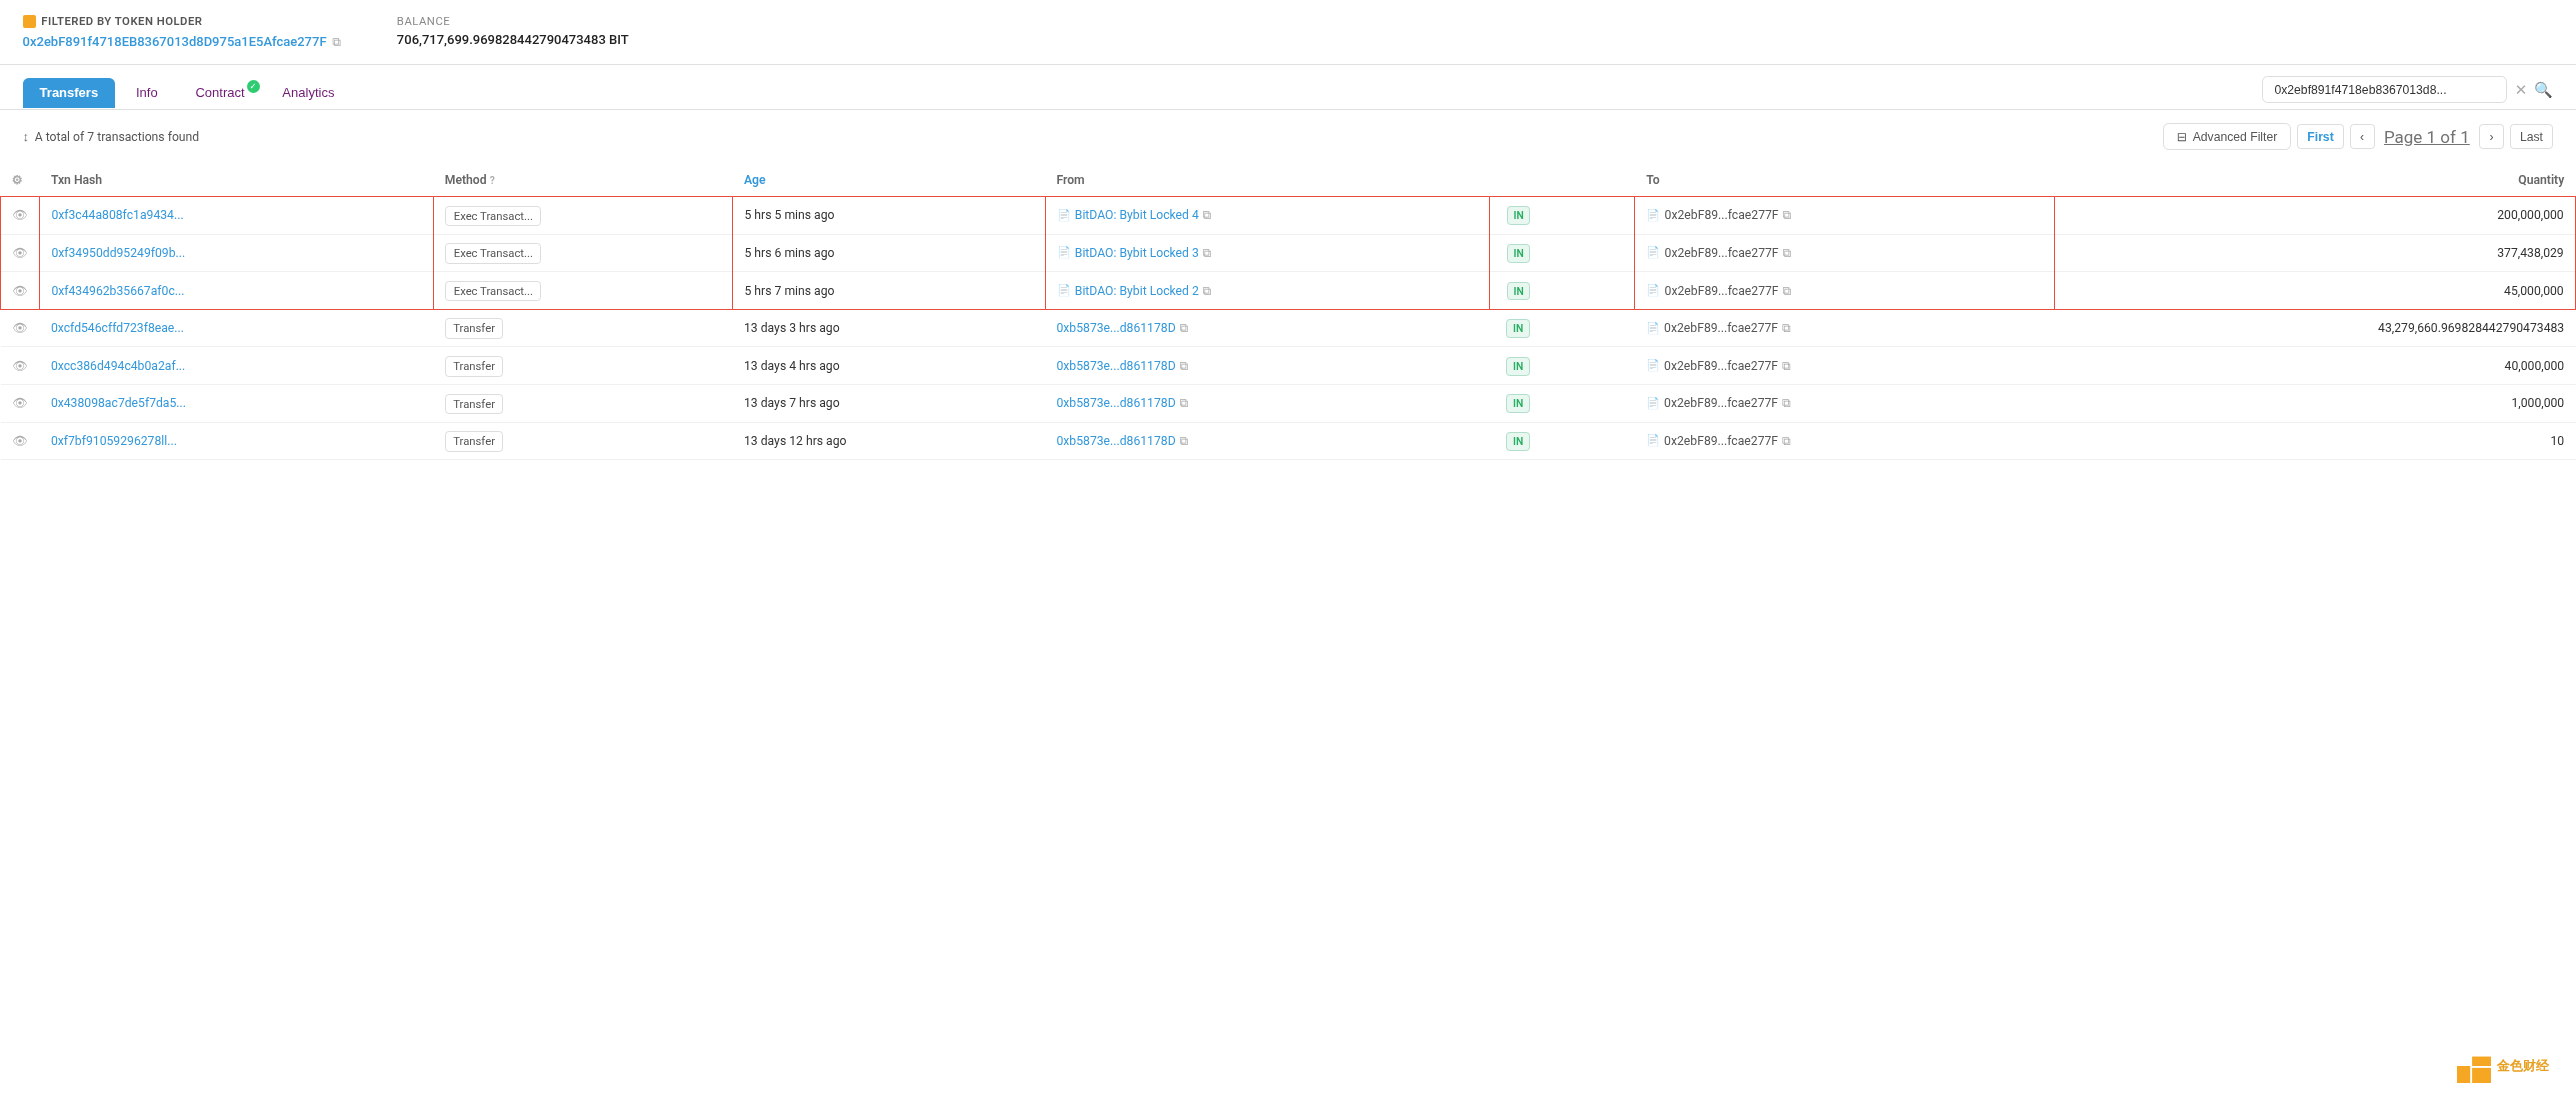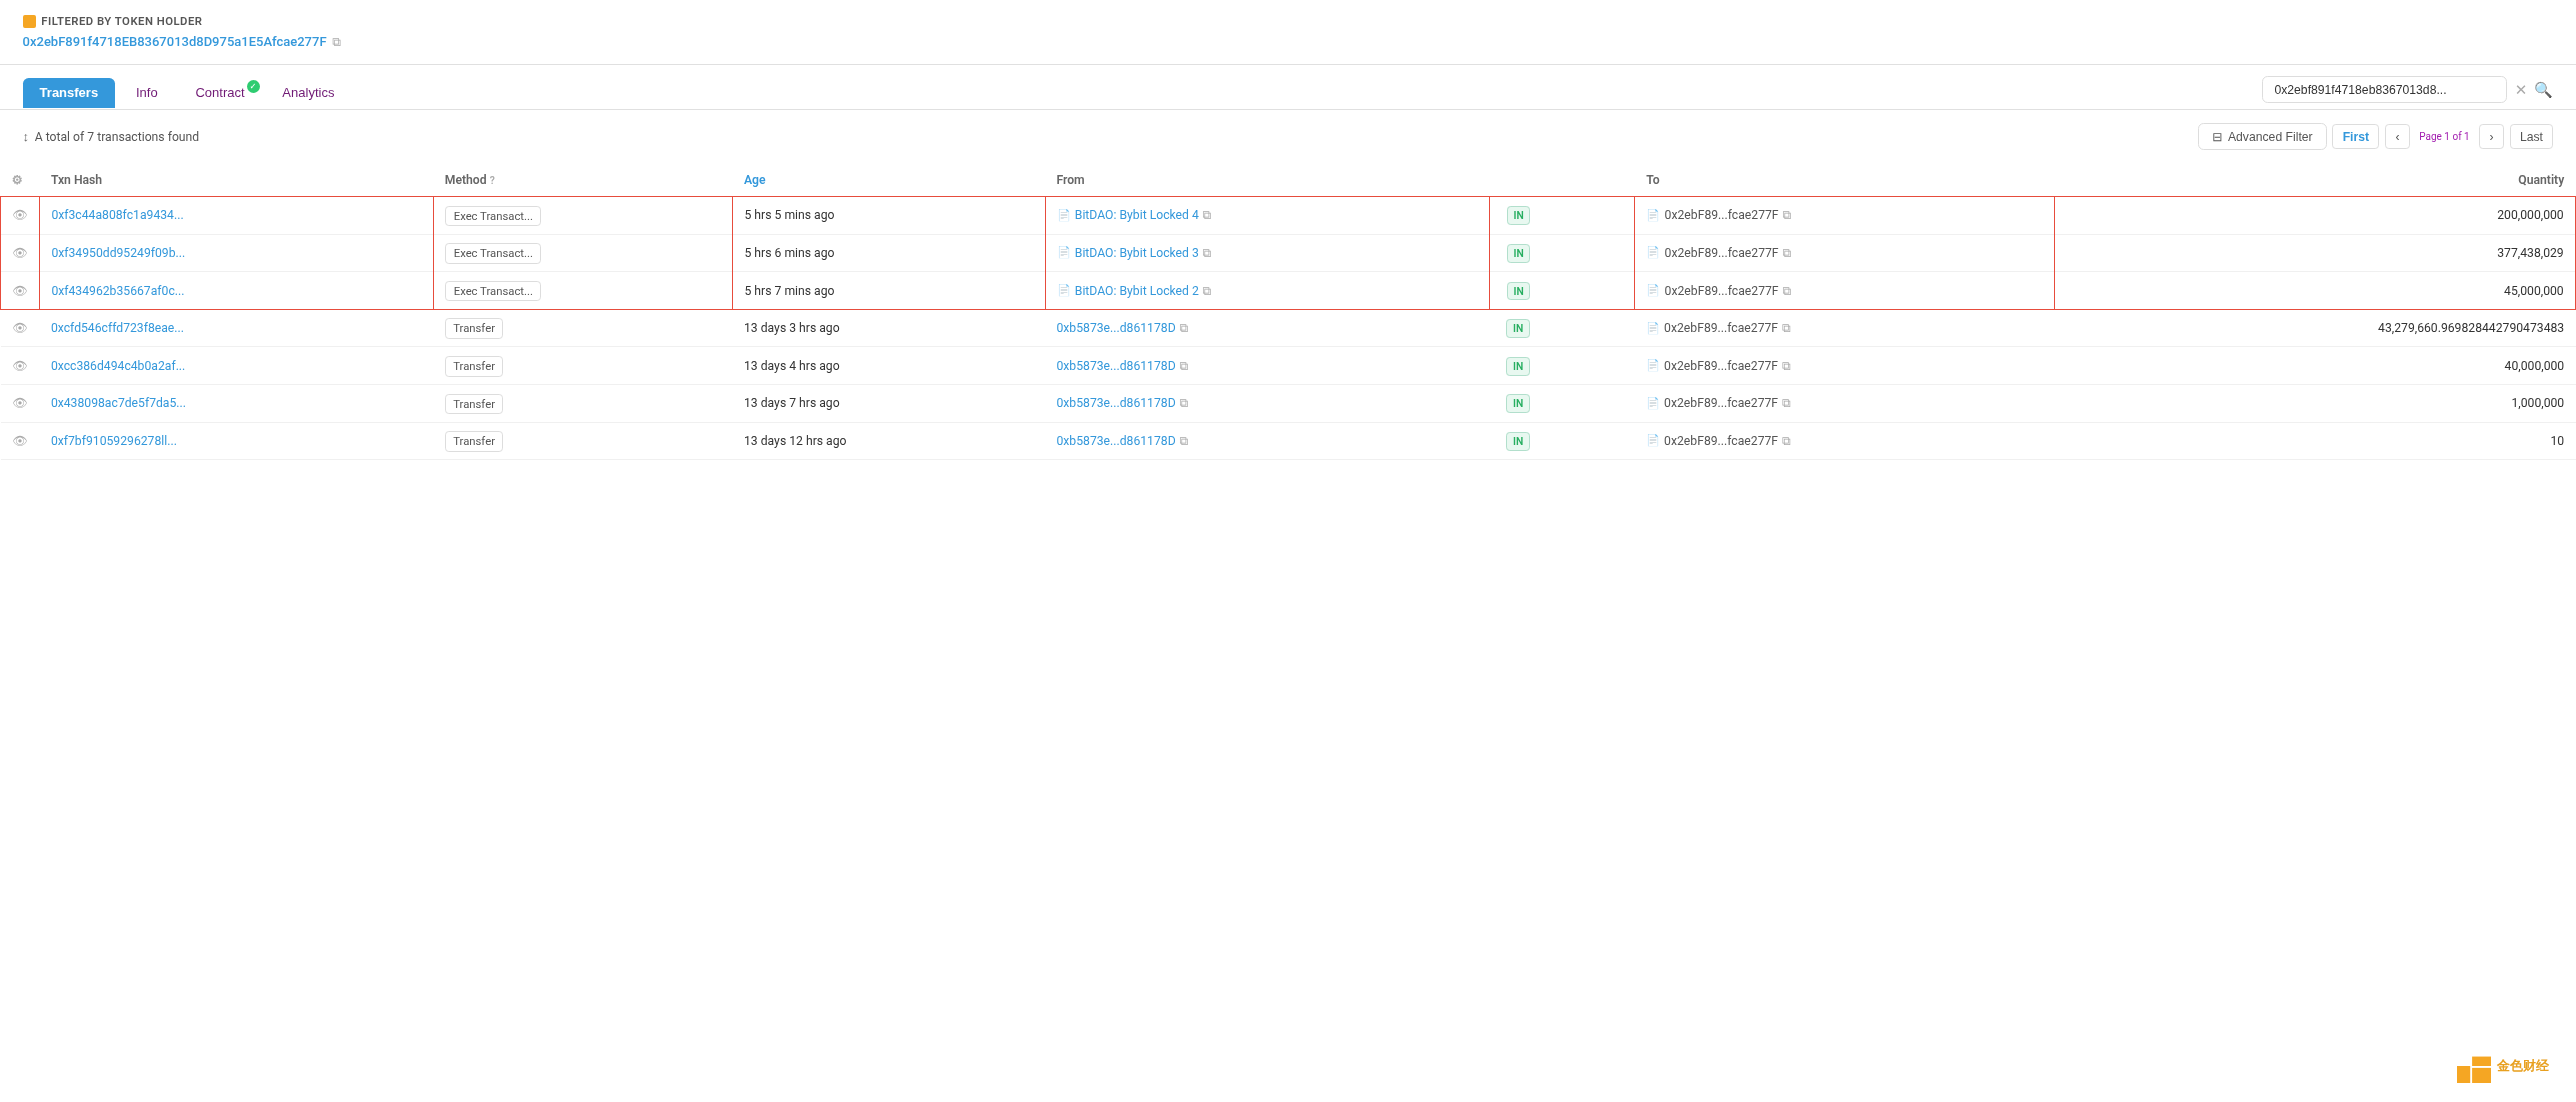--- a/index.html
+++ b/index.html
@@ -93,21 +93,21 @@
     .adv-filter-btn {
       display: flex; align-items: center; gap: 5.6px;
       border: 0.9px solid #ddd; background: #fff; border-radius: 5.6px;
       padding: 5.6px 13px; font-size: 12.2px; color: #555; cursor: pointer;
     }
     .page-nav-btn {
       border: 0.9px solid #ddd; background: #fff; border-radius: 3.8px;
       padding: 4.7px 9.4px; font-size: 12.2px; color: #555; cursor: pointer;
     }
     .page-nav-btn.active-text { color: #3498db; font-weight: 600; }
-    .page-info { font-size: 10px; color: #a21caf; padding: 0 3.8px; }
+    .page-info { font-size: 17px; color: #737373; padding: 0 3.8px; text-decoration: underline; }
 
     table { width: 100%; border-collapse: collapse; }
     thead tr { border-bottom: 1.9px solid #e0e0e0; }
     th {
       padding: 9.4px 11.3px;
       text-align: left;
       font-size: 12.2px;
       color: #666;
       font-weight: 600;
       white-space: nowrap;
@@ -169,20 +169,24 @@
 <div class="top-bar">
   <div class="filter-section">
     <div class="filter-label">
       <span class="filter-icon"></span>
       <span>FILTERED BY TOKEN HOLDER</span>
     </div>
     <div class="filter-address">
       <span style="cursor:pointer;">0x2ebF891f4718EB8367013d8D975a1E5Afcae277F</span>
       <span class="copy-icon">⧉</span>
     </div>
+  </div>
+  <div class="balance-section">
+    <div class="stat-label">BALANCE</div>
+    <div class="stat-value">706,717,699.969828442790473483 BIT</div>
   </div>
 </div>
 
 <div class="tabs-bar">
   <button class="tab-btn active">Transfers</button>
   <button class="tab-btn">Info</button>
   <button class="tab-btn has-check">Contract</button>
   <button class="tab-btn">Analytics</button>
   <div class="search-bar">
     <input type="text" class="search-input" value="0x2ebf891f4718eb8367013d8..." style="">

